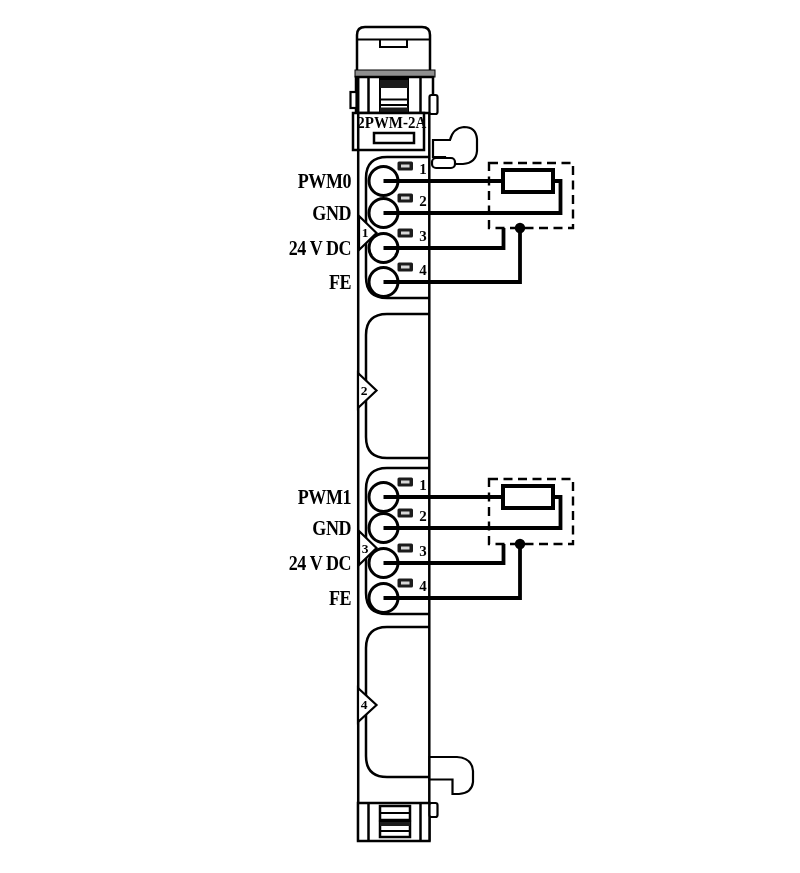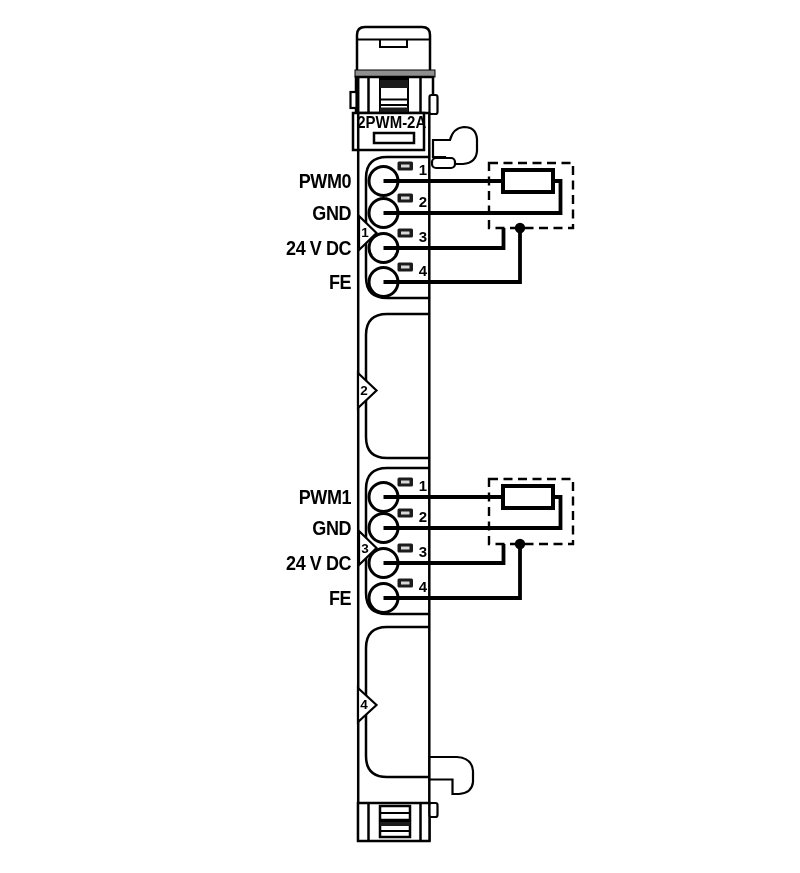--- a/index.html
+++ b/index.html
@@ -1,20 +1,20 @@
 <!DOCTYPE html>
 <html><head>
 <meta charset="utf-8">
 <style>
   html,body{margin:0;padding:0;background:#ffffff;}
   .stage{
     position:relative;
     width:738px;height:873px;
     background:#ffffff;
-    font-family:Liberation Sans, sans-serif;
+    font-family:Liberation Serif, serif;
     overflow:hidden;
   }
   .art{position:absolute;left:0;top:0;}
   
   .ln   {stroke:#000;fill:none;stroke-width:2.5;}
   .ln2  {stroke:#000;fill:none;stroke-width:2;}
   .lnw  {stroke:#000;fill:#fff;stroke-width:2.5;}
   .lnw2 {stroke:#000;fill:#fff;stroke-width:2.2;}
   .wire {stroke:#000;fill:none;stroke-width:3.8;}
   .res  {stroke:#000;fill:#fff;stroke-width:4;}

